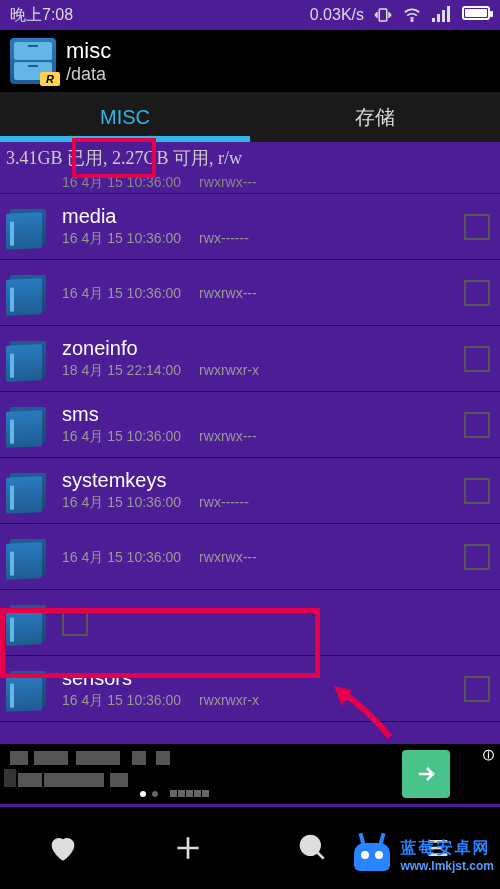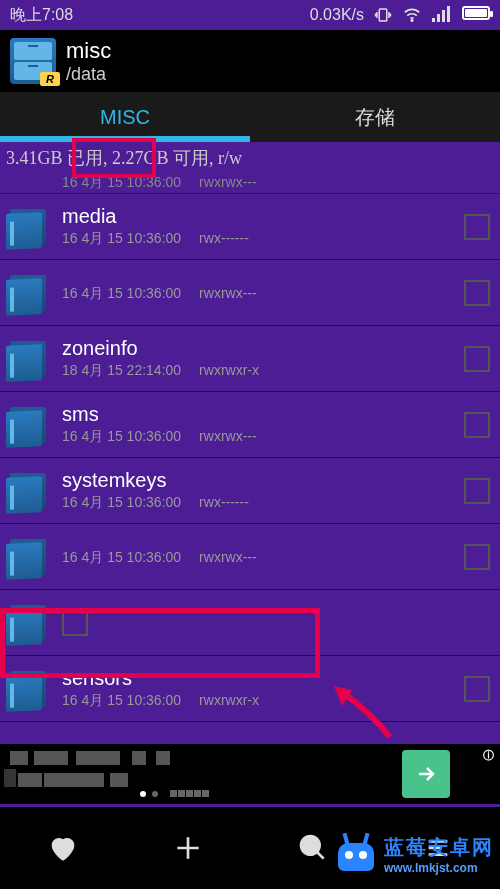--- a/index.html
+++ b/index.html
@@ -78,21 +78,21 @@
 
   
   .watermark { position:absolute; right:6px; bottom:14px; display:flex; align-items:center; gap:6px; z-index:10; }
   .wm-icon { width:44px; height:40px; position:relative; }
   .wm-head { position:absolute; left:4px; top:8px; width:36px; height:28px; background:#2a84ff; border-radius:10px 10px 6px 6px; }
   .wm-head::before, .wm-head::after { content:''; position:absolute; top:-10px; width:4px; height:12px; background:#2a84ff; }
   .wm-head::before { left:6px; transform:rotate(-15deg); } .wm-head::after { right:6px; transform:rotate(15deg); }
   .wm-eye { position:absolute; top:8px; width:8px; height:8px; background:#fff; border-radius:50%; }
   .wm-eye.l { left:7px; } .wm-eye.r { right:7px; }
   .wm-text { display:flex; flex-direction:column; color:#2a84ff; font-weight:bold; }
-  .wm-text .cn { font-size:20px; letter-spacing:2px; }
+  .wm-text .cn { font-size:16px; letter-spacing:2px; }
   .wm-text .url { font-size:12px; color:#559cff; }
 </style>
 </head>
 <body>
 <div class="screen">
 
   <div class="status-bar">
     <div class="status-left">晚上7:08</div>
     <div class="status-right">
       <span>0.03K/s</span>

